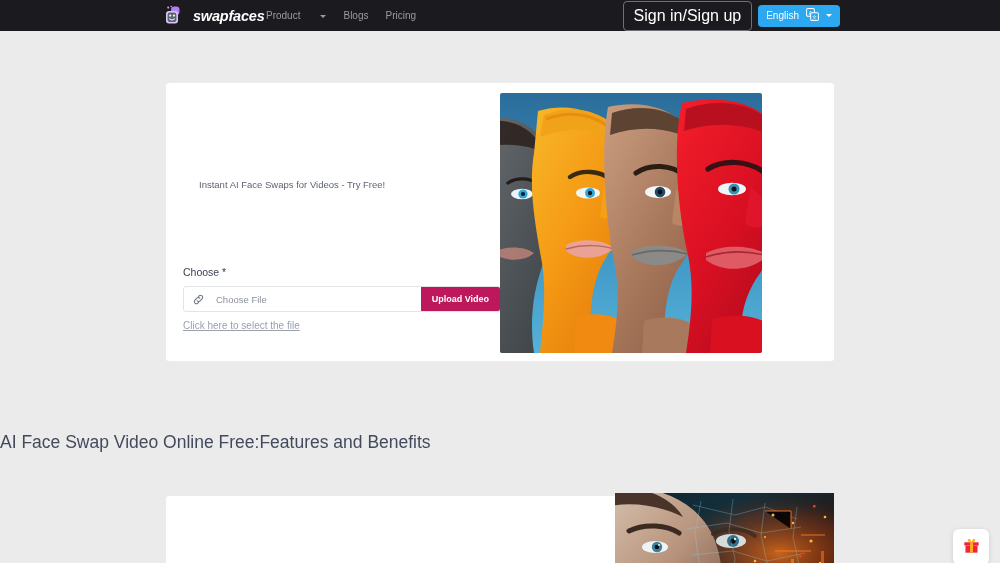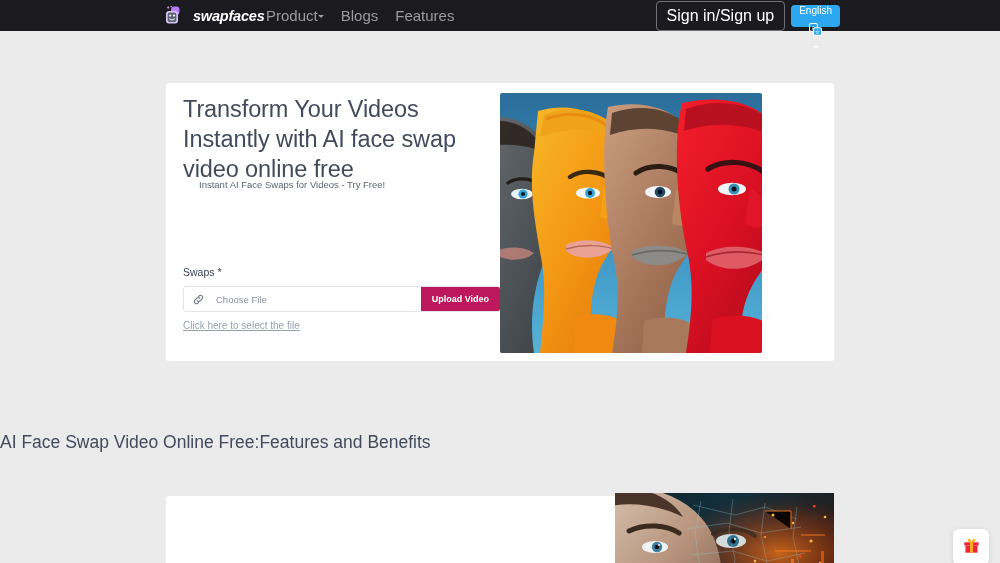--- a/index.html
+++ b/index.html
@@ -43,24 +43,24 @@
   .navlinks {
     position: absolute;
     left: 266px;
     display: flex;
     align-items: center;
     gap: 17px;
     height: 31px;
   }
   .navlink {
     color: #9a9aa2;
-    font-size: 15px;
-    display: flex;
-    align-items: center;
-    gap: 0;
+    font-size: 10px;
+    display: flex;
+    align-items: center;
+    gap: 20px;
     cursor: pointer;
     white-space: nowrap;
   }
   .caret-sm {
     display: inline-block;
     width: 0; height: 0;
     border-left: 3.2px solid transparent;
     border-right: 3.2px solid transparent;
     border-top: 3.6px solid #9a9aa2;
     margin-top: 1px;
@@ -86,21 +86,20 @@
   .btn-lang {
     background: #2ca8f0;
     border: none;
     border-radius: 4px;
     height: 22px;
     display: flex;
     align-items: center;
     gap: 7px;
     padding: 0 8px;
     cursor: pointer;
-    flex-direction: column;
   }
   .btn-lang .lang-text {
     color: #ffffff;
     font-size: 10px;
     white-space: nowrap;
   }
   .caret-white {
     width: 0; height: 0;
     border-left: 3.4px solid transparent;
     border-right: 3.4px solid transparent;
@@ -267,21 +266,21 @@
     </span>
     <span class="brand-name">swapfaces</span>
   </div>
 
   <nav class="navlinks">
     <span class="navlink">
       <span>Product</span>
       <i class="caret-sm"></i>
     </span>
     <span class="navlink">Blogs</span>
-    <span class="navlink">Features</span>
+    <span class="navlink">Pricing</span>
   </nav>
 
   <div class="topbar-right">
     <button class="btn-signin">Sign in/Sign up</button>
     <button class="btn-lang">
       <span class="lang-text">English</span>
       <span>
         <svg width="13" height="13" viewBox="0 0 14 14">
           <rect x="0.6" y="0.6" width="8.4" height="8.4" rx="1.4" fill="none" stroke="#ffffff" stroke-width="1.1"></rect>
           <text x="4.8" y="7" font-size="5.6" fill="#ffffff" text-anchor="middle" font-family="Liberation Sans, sans-serif">A</text>
@@ -292,24 +291,23 @@
       <i class="caret-white"></i>
     </button>
   </div>
 </div>
 
 <div class="page">
 
   <section class="card hero-card">
     <div class="hero-inner">
 
-      <h1 class="hero-title">Transform Your Videos Instantly with AI face swap video online free</h1>
       <p class="hero-sub">Instant AI Face Swaps for Videos - Try Free!</p>
 
-      <div class="upload-label">Swaps *</div>
+      <div class="upload-label">Choose *</div>
 
       <div class="upload-row">
         <span class="upload-iconbox">
           <svg width="13" height="13" viewBox="0 0 16 16">
             <path d="M6.3 9.7a2.6 2.6 0 0 0 3.7 0l2.4-2.4a2.6 2.6 0 1 0-3.7-3.7l-1 1" fill="none" stroke="#6c7280" stroke-width="1.25" stroke-linecap="round"></path>
             <path d="M9.7 6.3a2.6 2.6 0 0 0-3.7 0L3.6 8.7a2.6 2.6 0 1 0 3.7 3.7l1-1" fill="none" stroke="#6c7280" stroke-width="1.25" stroke-linecap="round"></path>
           </svg>
         </span>
         <input class="upload-input" type="text" placeholder="Choose File" style="">
         <button class="btn-upload">Upload Video</button>

